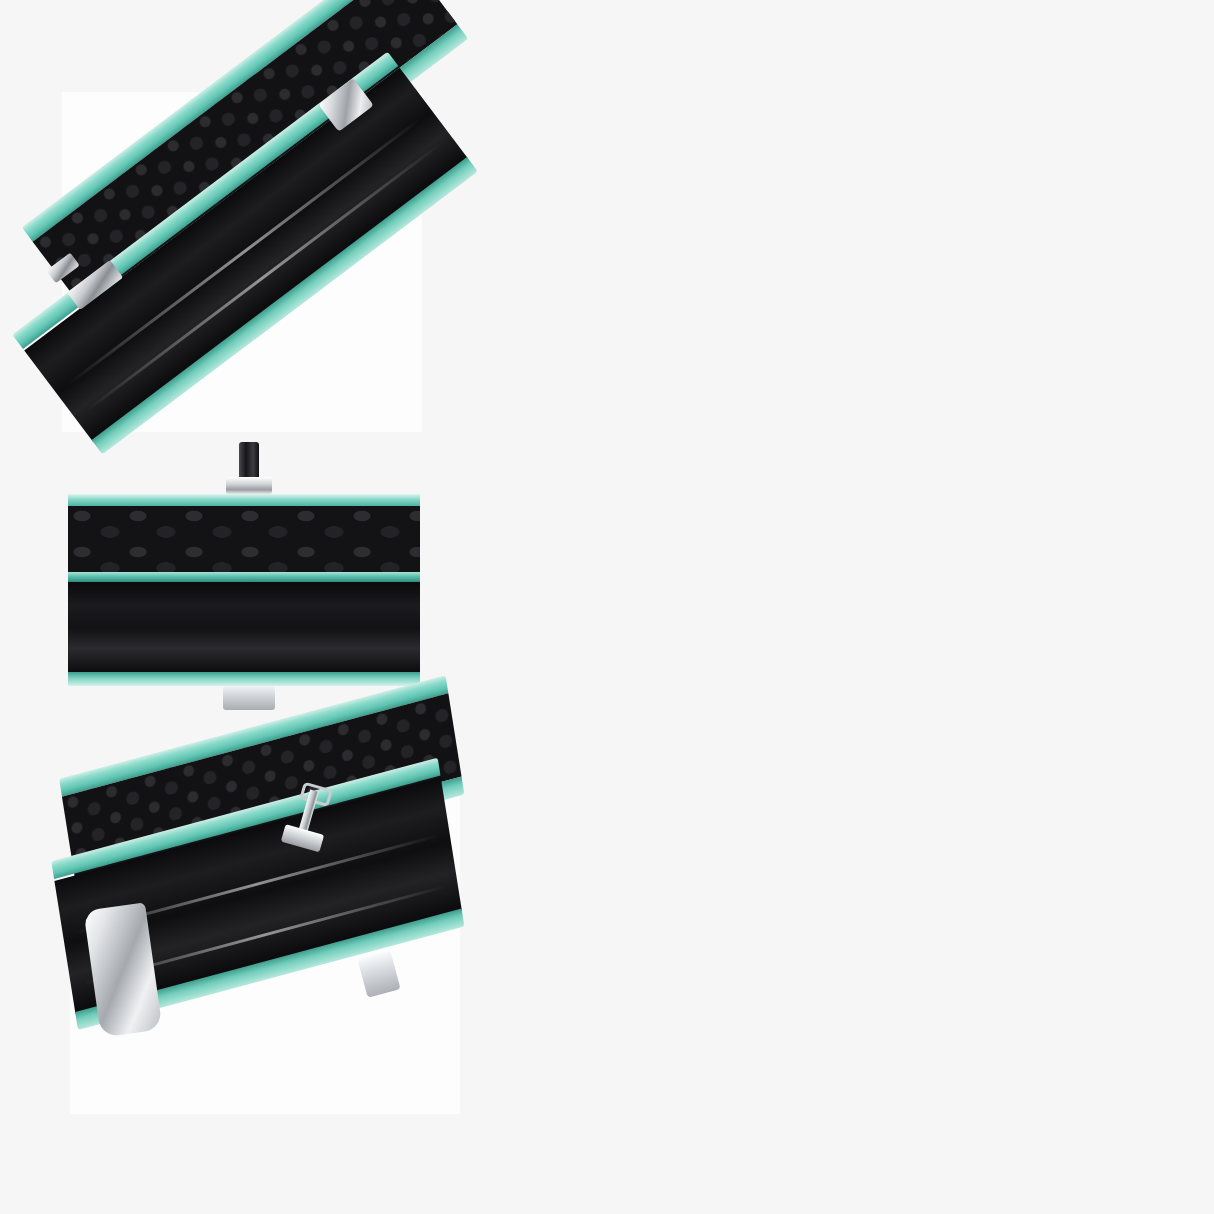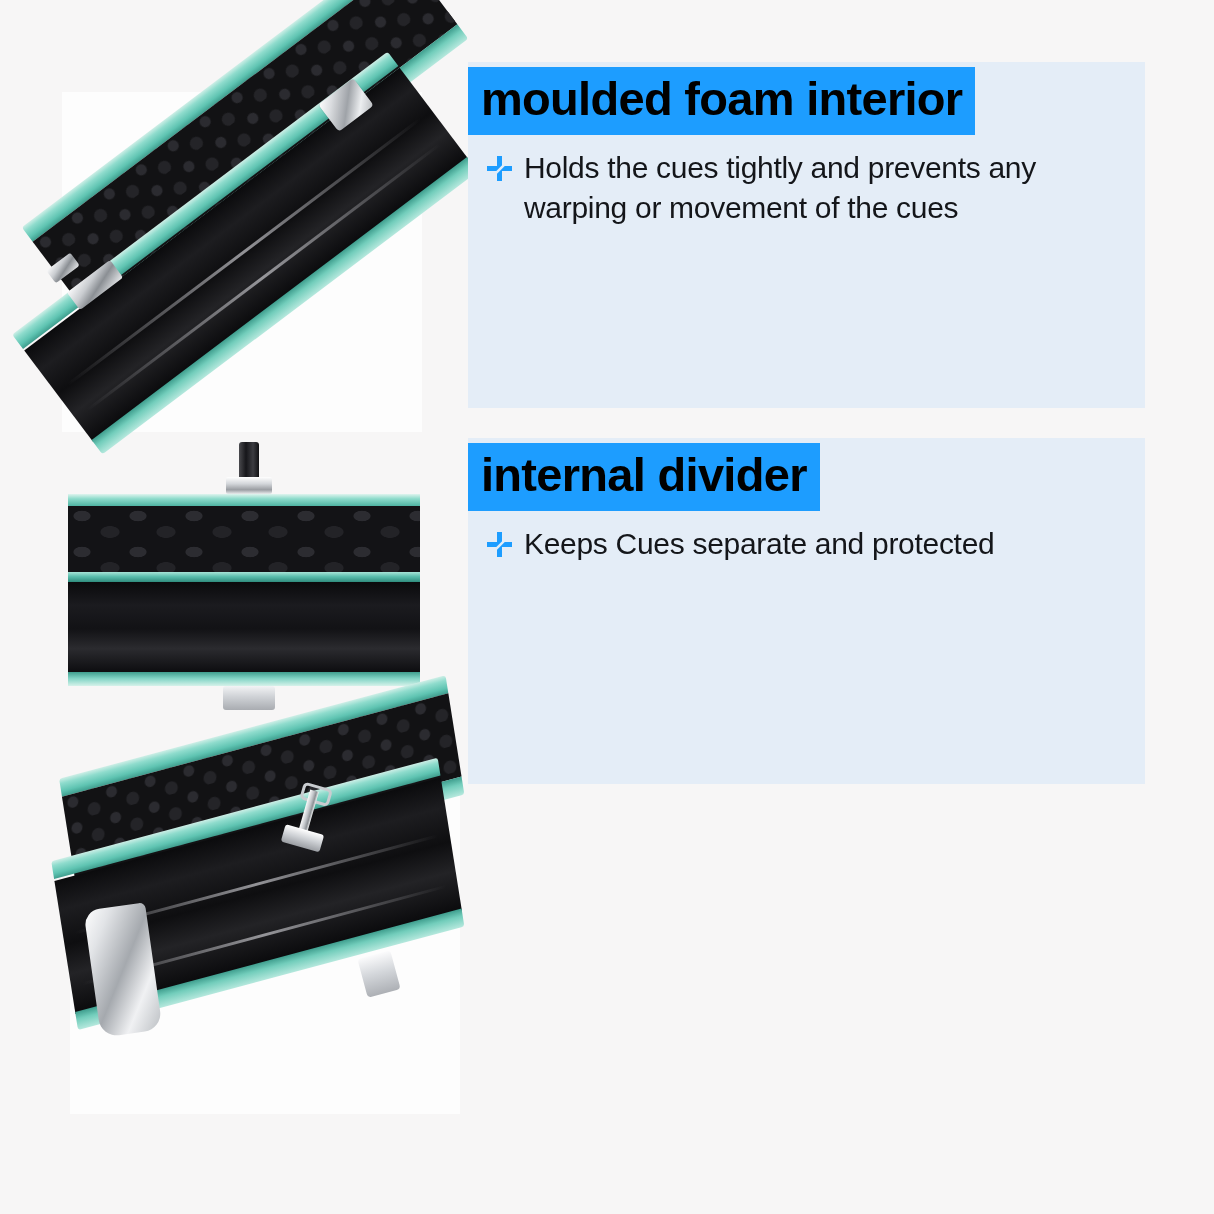--- a/index.html
+++ b/index.html
@@ -324,34 +324,20 @@
             <div class="shell-teal bottom"></div>
           </div>
 
           <div class="chrome-cap" style="left:262px;top:-4px;width:44px;height:34px;transform:rotate(-37deg);"></div>
           <div class="chrome-latch" style="left:6px;top:182px;width:54px;height:22px;transform:rotate(-37deg);"></div>
           <div class="chrome-latch" style="left:-14px;top:168px;width:30px;height:16px;transform:rotate(-37deg);"></div>
         </div>
       </div>
     </div>
 
-    <div class="text-pane">
-      <div class="heading-wrap">
-        <span class="heading">moulded foam interior</span>
-      </div>
-      <div class="bullet-row">
-        <span class="bullet-icon">
-          <svg viewBox="0 0 24 24" width="25" height="25" aria-hidden="true">
-            <path d="M9.6 0h4.8v9.6H24v4.8h-9.6V24H9.6v-9.6H0V9.6h9.6Z" fill="#1d9dff"></path>
-            <path d="M2 21.4 21.4 2l1.6 1.6L3.6 23Z" fill="#e4edf7"></path>
-          </svg>
-        </span>
-        <span class="bullet-text">Holds the cues tightly and prevents any warping or movement of the cues</span>
-      </div>
-    </div>
   </section>
 
   <section class="feature-row r2">
 
     <div class="photo-pane">
       <div class="photo-stage">
         <div class="p2-frame prod">
           <div class="p2-shell">
             <div class="p2-edge-top"></div>
             <div class="p2-foam"></div>
@@ -361,34 +347,20 @@
           </div>
           <div class="p2-lock">
             <div class="barrel"></div>
             <div class="plate"></div>
           </div>
           <div class="p2-hinge"></div>
         </div>
       </div>
     </div>
 
-    <div class="text-pane">
-      <div class="heading-wrap">
-        <span class="heading">internal divider</span>
-      </div>
-      <div class="bullet-row">
-        <span class="bullet-icon">
-          <svg viewBox="0 0 24 24" width="25" height="25" aria-hidden="true">
-            <path d="M9.6 0h4.8v9.6H24v4.8h-9.6V24H9.6v-9.6H0V9.6h9.6Z" fill="#1d9dff"></path>
-            <path d="M2 21.4 21.4 2l1.6 1.6L3.6 23Z" fill="#e4edf7"></path>
-          </svg>
-        </span>
-        <span class="bullet-text">Keeps Cues separate and protected</span>
-      </div>
-    </div>
   </section>
 
   <section class="feature-row r3">
 
     <div class="photo-pane">
       <div class="photo-stage">
         <div class="p3-frame prod">
 
           <div class="p3-lid">
             <div class="shell-teal"></div>

